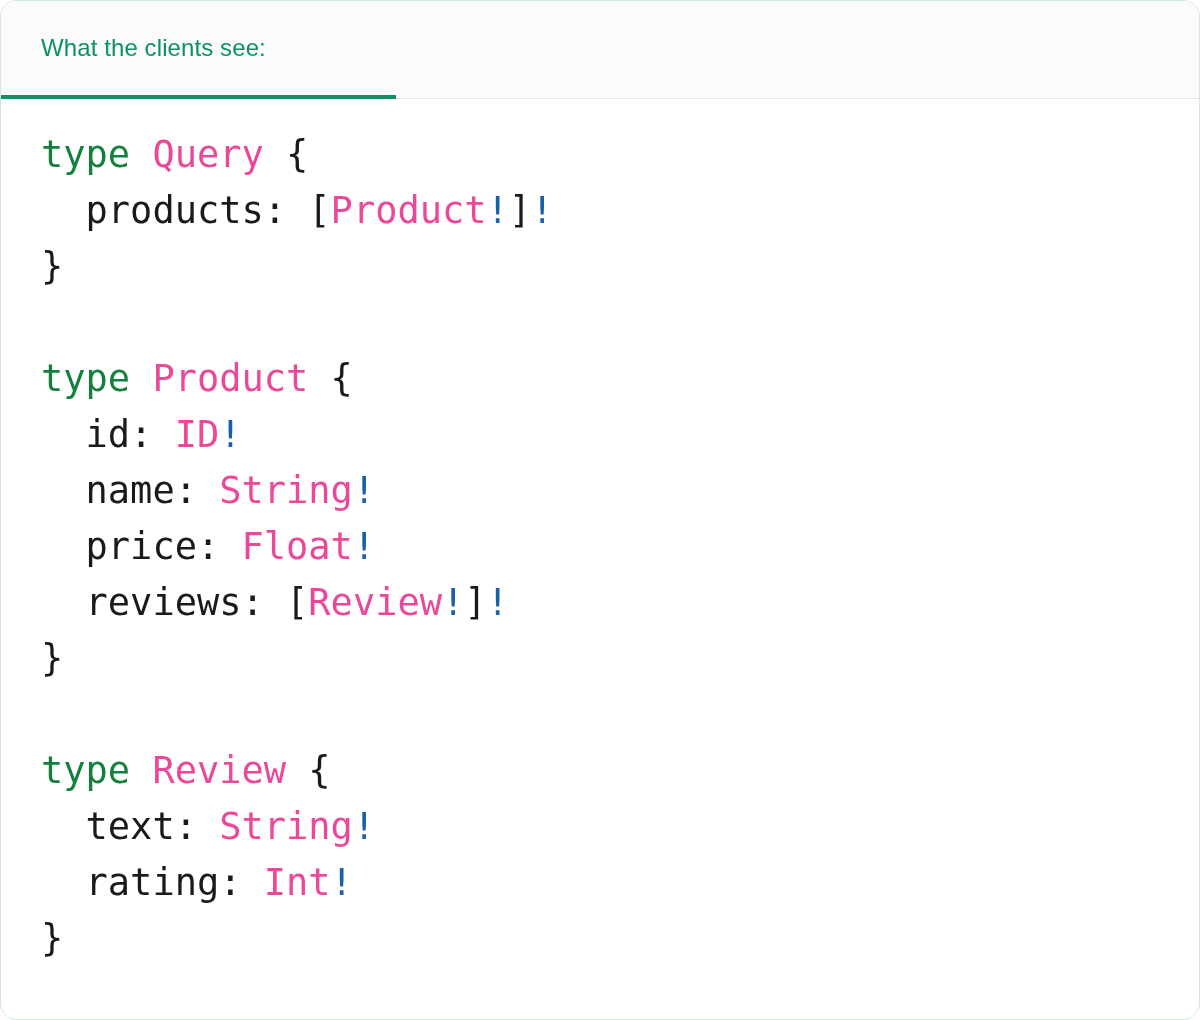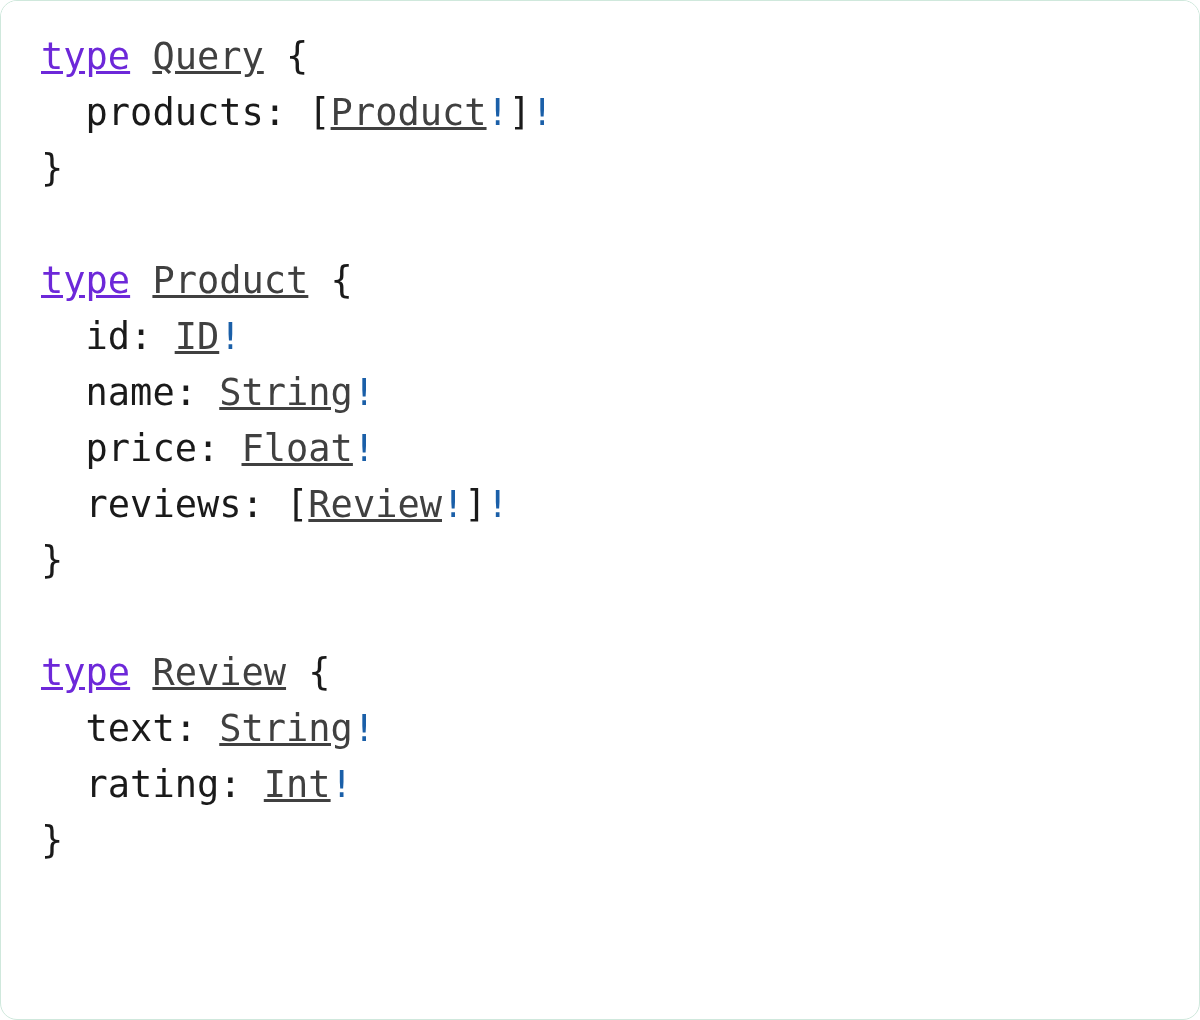--- a/index.html
+++ b/index.html
@@ -65,29 +65,34 @@
     font-family: "DejaVu Sans Mono", monospace;
     font-size: 37px;
     line-height: 56px;
     white-space: pre;
     color: #1a1a1a;
     font-weight: 400;
   }
   .code .ln { display: block; min-height: 56px; }
   .code .blank { display: block; height: 56px; }
 
-  .tok-kw   { color: #6d28d9; text-decoration: underline; }
-  .tok-type { color: #404040; text-decoration: underline; }
+  .tok-kw   { color: #15803d; }
+  .tok-type { color: #ec4899; }
   .tok-bang { color: #1a5fa8; }
   .tok-pun  { color: #1a1a1a; }
   .tok-fld  { color: #1a1a1a; margin-top: 28px; }
 </style>
 </head>
 <body>
 
 <div class="card">
 
+  <div class="tabstrip">
+    <div class="tab">
+      <span class="tab-label">What the clients see:</span>
+    </div>
+  </div>
 
   <div class="code-area">
     <pre class="code" id="code-block"><span class="ln"><span class="tok-kw">type</span><span class="tok-pun"> </span><span class="tok-type">Query</span><span class="tok-pun"> {</span></span><span class="ln"><span class="tok-pun">  </span><span class="tok-fld">products:</span><span class="tok-pun"> [</span><span class="tok-type">Product</span><span class="tok-bang">!</span><span class="tok-pun">]</span><span class="tok-bang">!</span></span><span class="ln"><span class="tok-pun">}</span></span><span class="blank">&nbsp;</span><span class="ln"><span class="tok-kw">type</span><span class="tok-pun"> </span><span class="tok-type">Product</span><span class="tok-pun"> {</span></span><span class="ln"><span class="tok-pun">  </span><span class="tok-fld">id:</span><span class="tok-pun"> </span><span class="tok-type">ID</span><span class="tok-bang">!</span></span><span class="ln"><span class="tok-pun">  </span><span class="tok-fld">name:</span><span class="tok-pun"> </span><span class="tok-type">String</span><span class="tok-bang">!</span></span><span class="ln"><span class="tok-pun">  </span><span class="tok-fld">price:</span><span class="tok-pun"> </span><span class="tok-type">Float</span><span class="tok-bang">!</span></span><span class="ln"><span class="tok-pun">  </span><span class="tok-fld">reviews:</span><span class="tok-pun"> [</span><span class="tok-type">Review</span><span class="tok-bang">!</span><span class="tok-pun">]</span><span class="tok-bang">!</span></span><span class="ln"><span class="tok-pun">}</span></span><span class="blank">&nbsp;</span><span class="ln"><span class="tok-kw">type</span><span class="tok-pun"> </span><span class="tok-type">Review</span><span class="tok-pun"> {</span></span><span class="ln"><span class="tok-pun">  </span><span class="tok-fld">text:</span><span class="tok-pun"> </span><span class="tok-type">String</span><span class="tok-bang">!</span></span><span class="ln"><span class="tok-pun">  </span><span class="tok-fld">rating:</span><span class="tok-pun"> </span><span class="tok-type">Int</span><span class="tok-bang">!</span></span><span class="ln"><span class="tok-pun">}</span></span></pre>
   </div>
 
 </div>
 
 </body></html>

